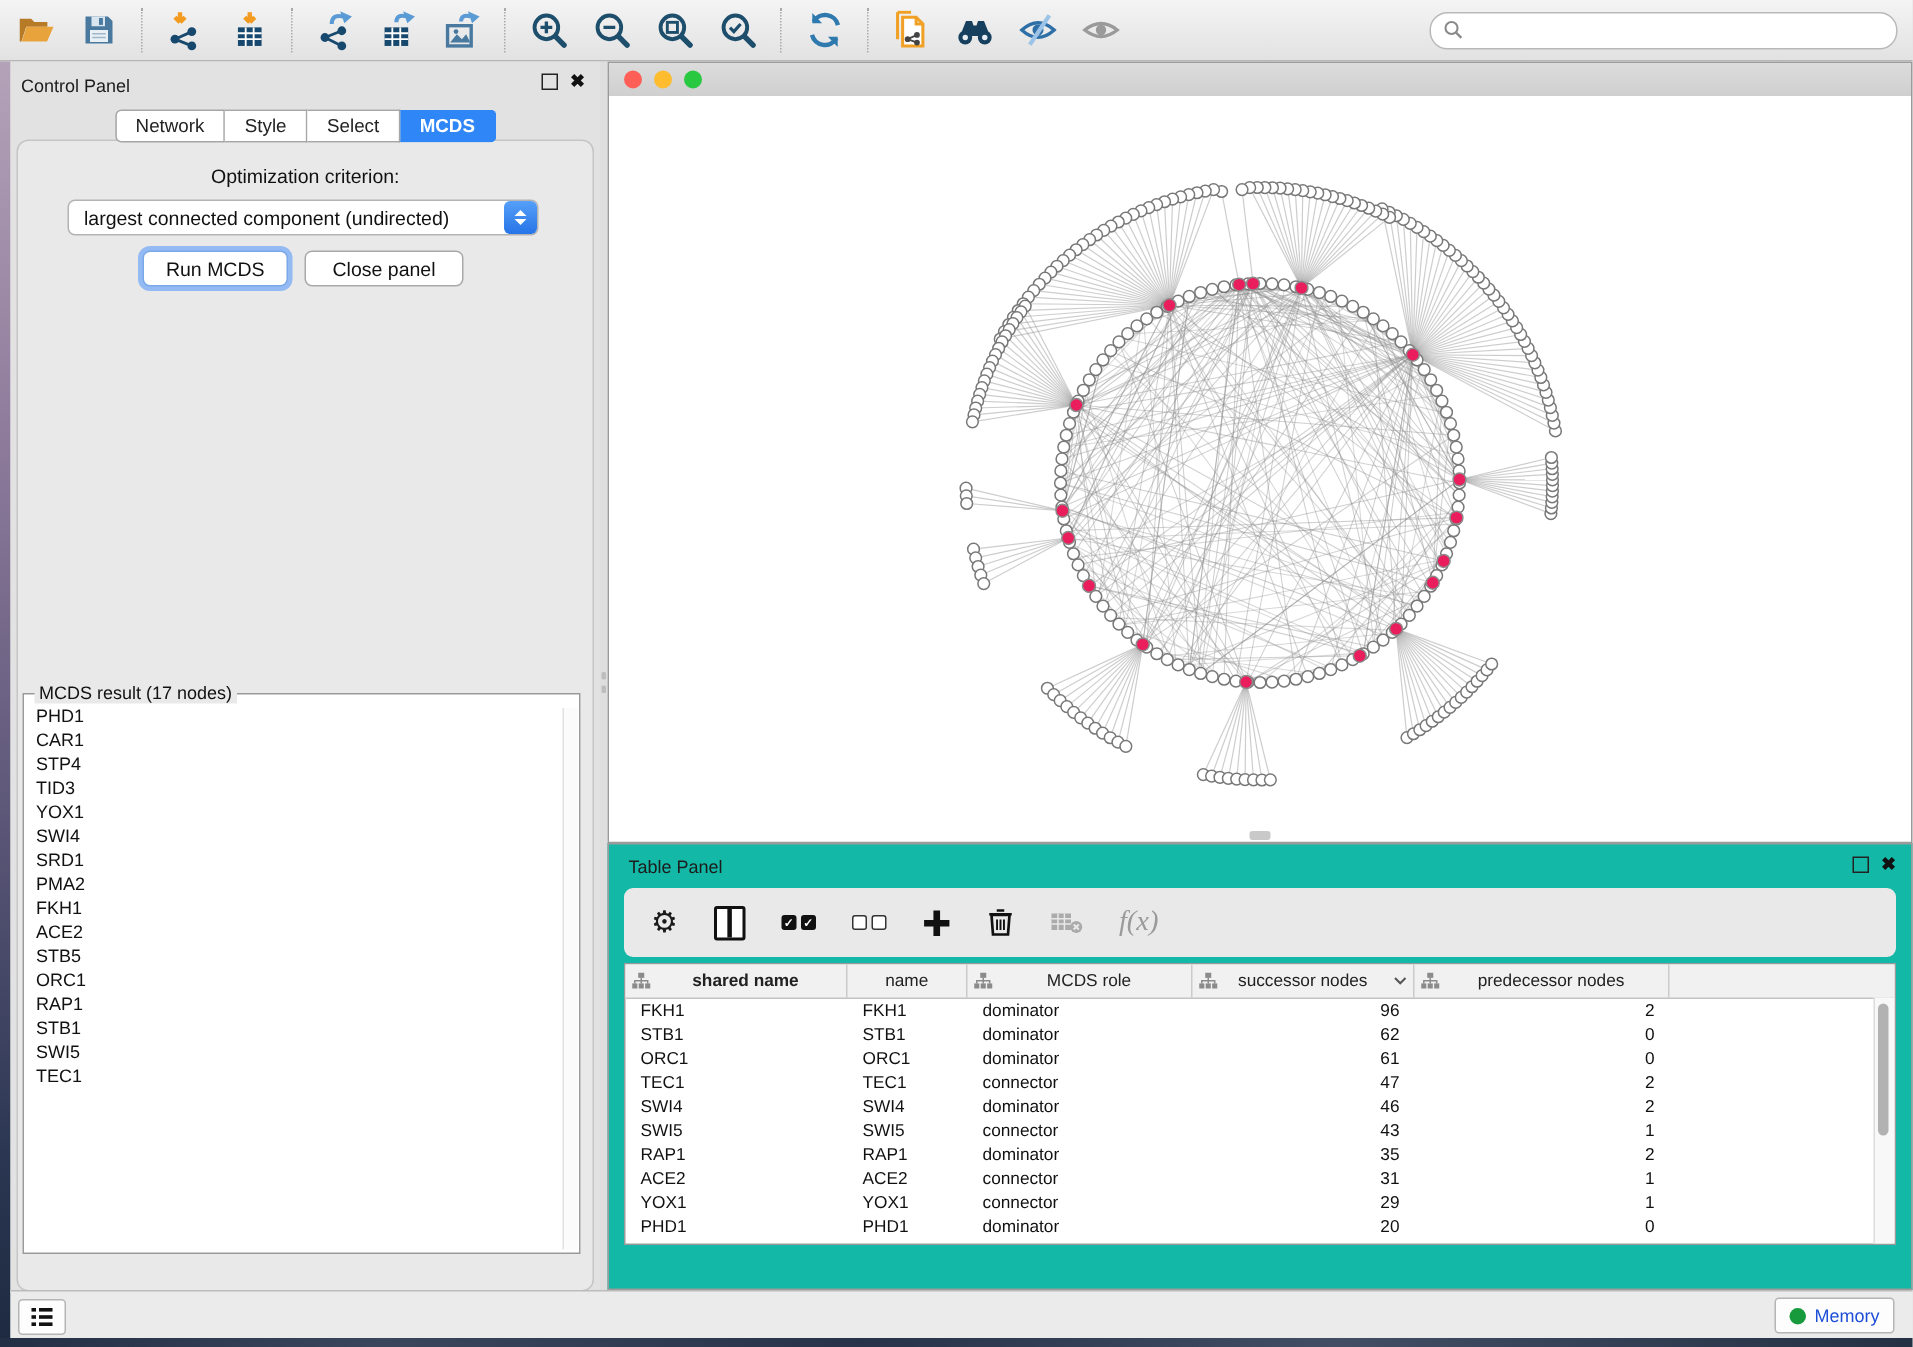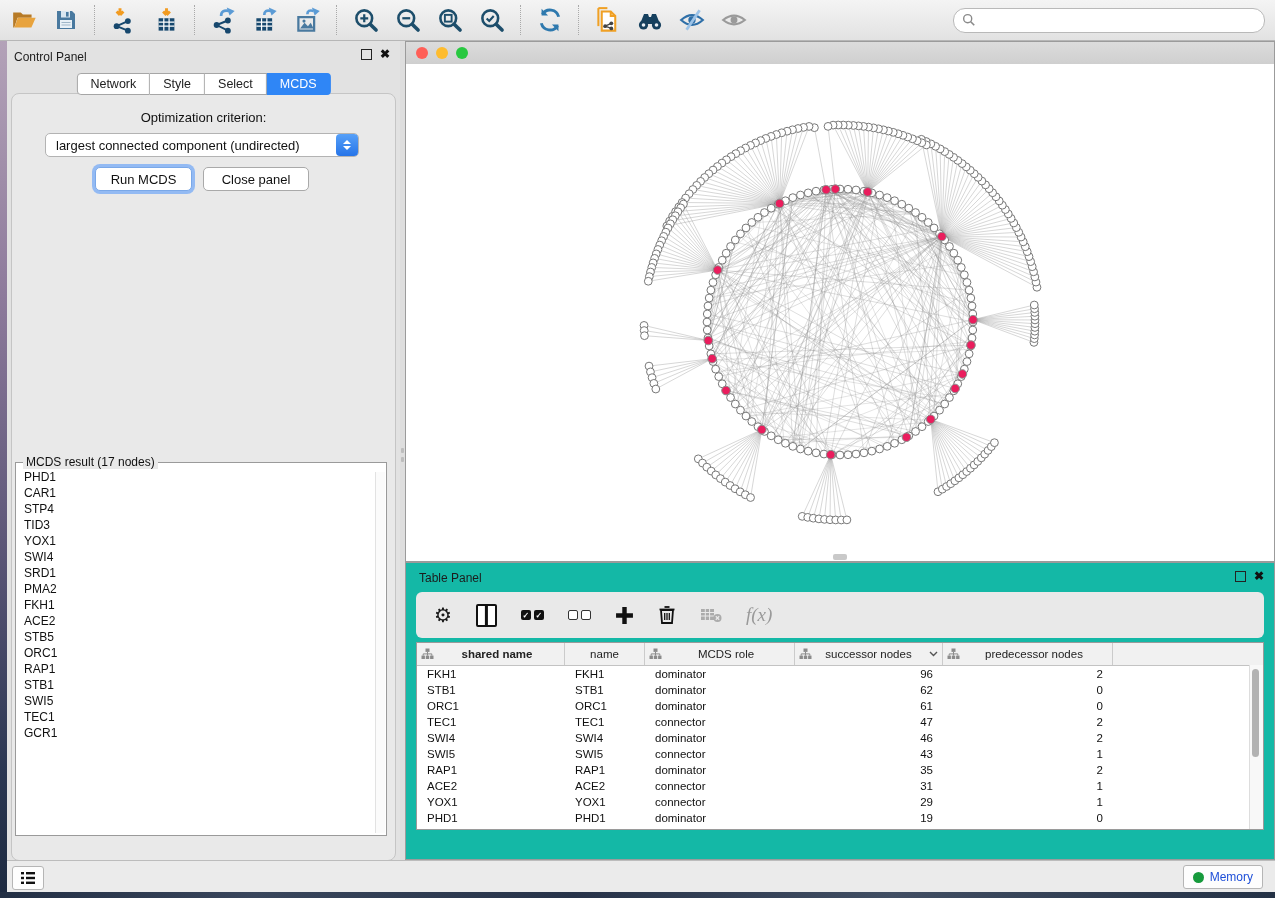--- a/index.html
+++ b/index.html
@@ -27,21 +27,21 @@
   
   #control-panel{left:7px;top:41px;width:393px;height:821px;background:#e2e2e2;}
   .panel-title{font-size:12px;color:#1c1c1c;}
   .panel-btns{position:absolute;right:10px;top:8px;display:flex;gap:8px;align-items:center;}
   .float-glyph{width:9px;height:9px;border:1.5px solid #222;display:inline-block;background:transparent;}
   .close-glyph{font-size:12px;font-weight:bold;color:#111;line-height:9px;}
   #cp-tabs{top:32px;left:50%;transform:translateX(-50%);display:flex;z-index:3;}
   .seg-tab{height:20px;padding:0 13px;display:flex;align-items:center;background:#fff;
     border:1px solid #a6a6a6;border-left:none;font-size:12.5px;color:#222;}
   .seg-tab:first-child{border-left:1px solid #a6a6a6;border-radius:4px 0 0 4px;}
-  .seg-tab:last-child{border-radius:0 4px 4px 0;}
+  .seg-tab:last-child{border-radius:0 4px 4px 0;font-weight:bold;}
   .seg-tab.selected{background:#2f86f6;border-color:#2f86f6;color:#fff;}
   #cp-inner{left:4px;top:52px;width:383px;height:766px;background:#e9e9e9;
     border:1px solid #c5c5c5;border-radius:8px;}
   #opt-label{top:16px;width:100%;text-align:center;font-size:13px;color:#111;}
   #criterion-select{left:33px;top:39px;width:314px;height:24px;background:#fff;border:1px solid #b3b3b3;
     border-radius:5px;display:flex;align-items:center;box-sizing:border-box;}
   #criterion-select .val{flex:1;font-size:13px;padding-left:10px;color:#111;white-space:nowrap;}
   .stepper{width:22px;height:22px;margin-right:0px;border-radius:4px;
     background:linear-gradient(#56a0f8,#2674e8);display:flex;flex-direction:column;
     align-items:center;justify-content:center;gap:2px;}
@@ -300,21 +300,20 @@
           <div class="list-item">SRD1</div>
           <div class="list-item">PMA2</div>
           <div class="list-item">FKH1</div>
           <div class="list-item">ACE2</div>
           <div class="list-item">STB5</div>
           <div class="list-item">ORC1</div>
           <div class="list-item">RAP1</div>
           <div class="list-item">STB1</div>
           <div class="list-item">SWI5</div>
           <div class="list-item">TEC1</div>
-          <div class="list-item">GCR1</div>
         </div>
       <div id="result-scroll"></div>
     </div>
   </div>
 </div>
 
 <div id="v-splitter" class="abs">
   <span class="grip-dot" style="top:407px;"></span>
   <span class="grip-dot" style="top:416px;"></span>
 </div>
@@ -1226,21 +1225,21 @@
           <div class="td l" style="width: 148px;">YOX1</div>
           <div class="td l" style="width: 80px;">YOX1</div>
           <div class="td l" style="width: 150px;">connector</div>
           <div class="td r" style="width: 148px;">29</div>
           <div class="td r" style="width: 170px;">1</div>
         </div>
         <div class="tr">
           <div class="td l" style="width: 148px;">PHD1</div>
           <div class="td l" style="width: 80px;">PHD1</div>
           <div class="td l" style="width: 150px;">dominator</div>
-          <div class="td r" style="width: 148px;">19</div>
+          <div class="td r" style="width: 148px;">20</div>
           <div class="td r" style="width: 170px;">0</div>
         </div>
       </div>
     <div id="tp-scroll">
         <div id="tp-thumb"></div>
       </div>
   </div>
 </div>
 
 <div id="status-bar" class="abs">

